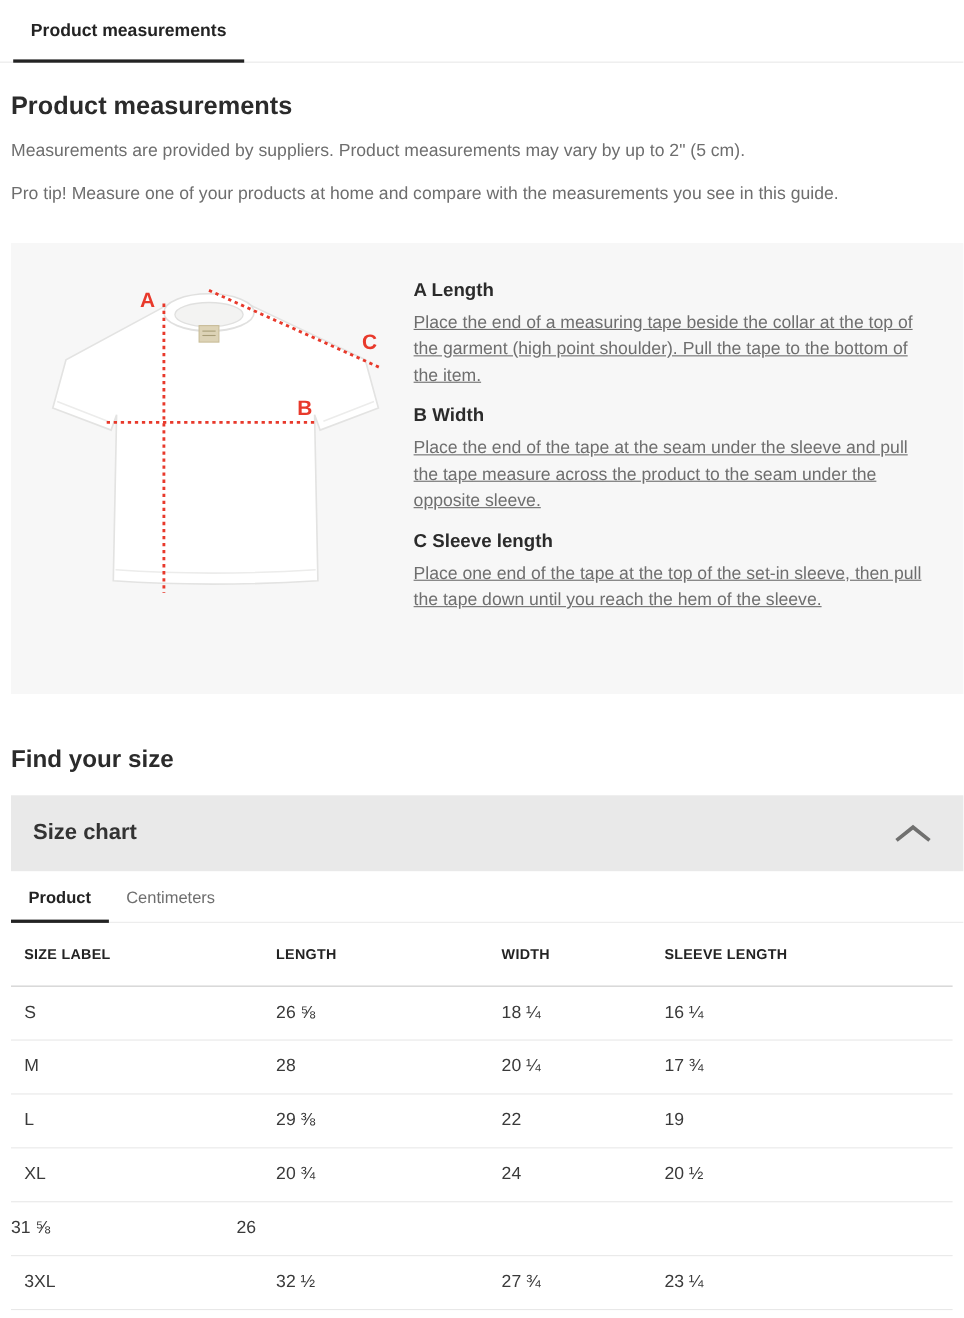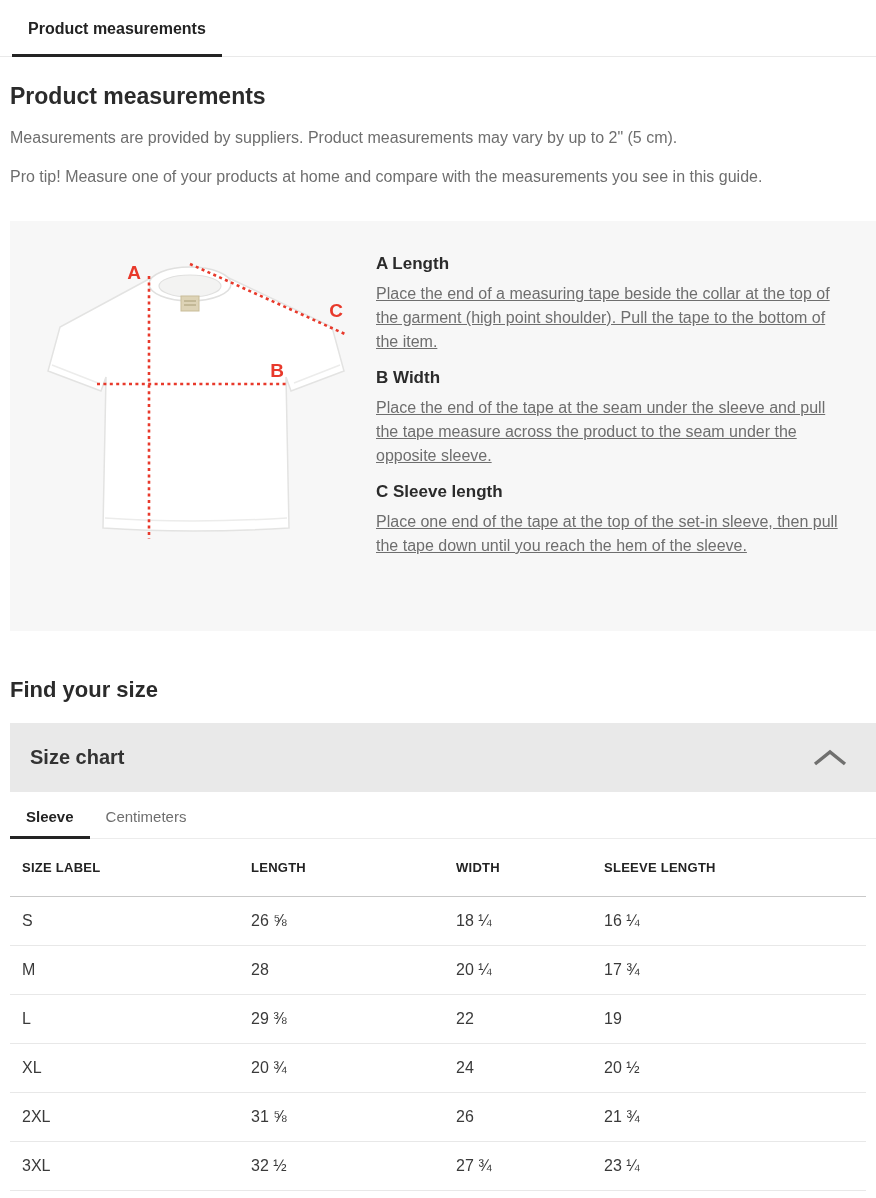--- a/index.html
+++ b/index.html
@@ -130,21 +130,21 @@
 <h2 class="find-size-title">Find your size</h2>
 
 <div class="size-chart-bar">
   <span class="size-chart-title">Size chart</span>
   <svg width="36" height="22" viewBox="0 0 36 22">
     <polyline points="3,17 18,5 33,17" fill="none" stroke="#70706f" stroke-width="3.4"></polyline>
   </svg>
 </div>
 
 <div class="unit-tabs">
-  <div class="unit-tab active">Sleeve</div>
+  <div class="unit-tab active">Product</div>
   <div class="unit-tab">Centimeters</div>
 </div>
 
 <div class="sc-table">
   <div class="sc-header-row">
     <div class="c1">SIZE LABEL</div>
     <div class="c2">LENGTH</div>
     <div class="c3">WIDTH</div>
     <div class="c4">SLEEVE LENGTH</div>
   </div>
@@ -167,24 +167,22 @@
     <div class="c3">22</div>
     <div class="c4">19</div>
   </div>
   <div class="sc-row">
     <div class="c1">XL</div>
     <div class="c2">20 ¾</div>
     <div class="c3">24</div>
     <div class="c4">20 ½</div>
   </div>
   <div class="sc-row">
-    <div class="c1">2XL</div>
     <div class="c2">31 ⅝</div>
     <div class="c3">26</div>
-    <div class="c4">21 ¾</div>
   </div>
   <div class="sc-row">
     <div class="c1">3XL</div>
     <div class="c2">32 ½</div>
     <div class="c3">27 ¾</div>
     <div class="c4">23 ¼</div>
   </div>
 </div>
 
 </body></html>

